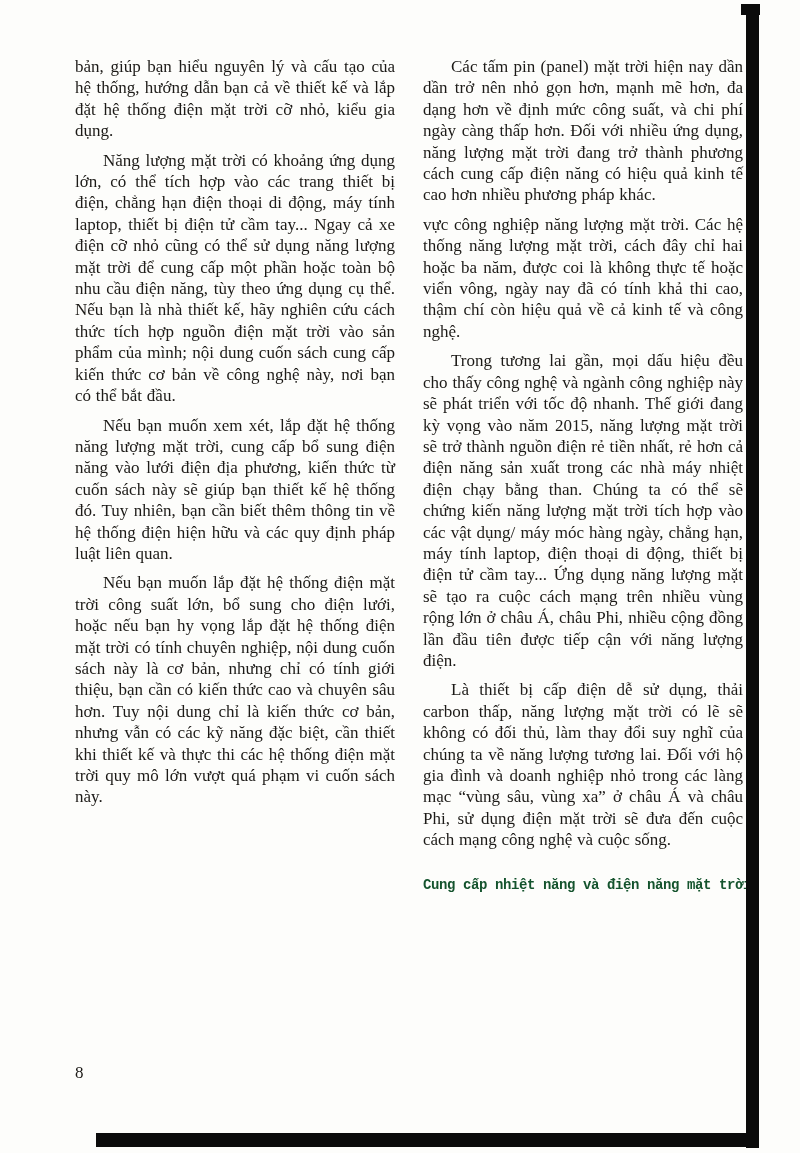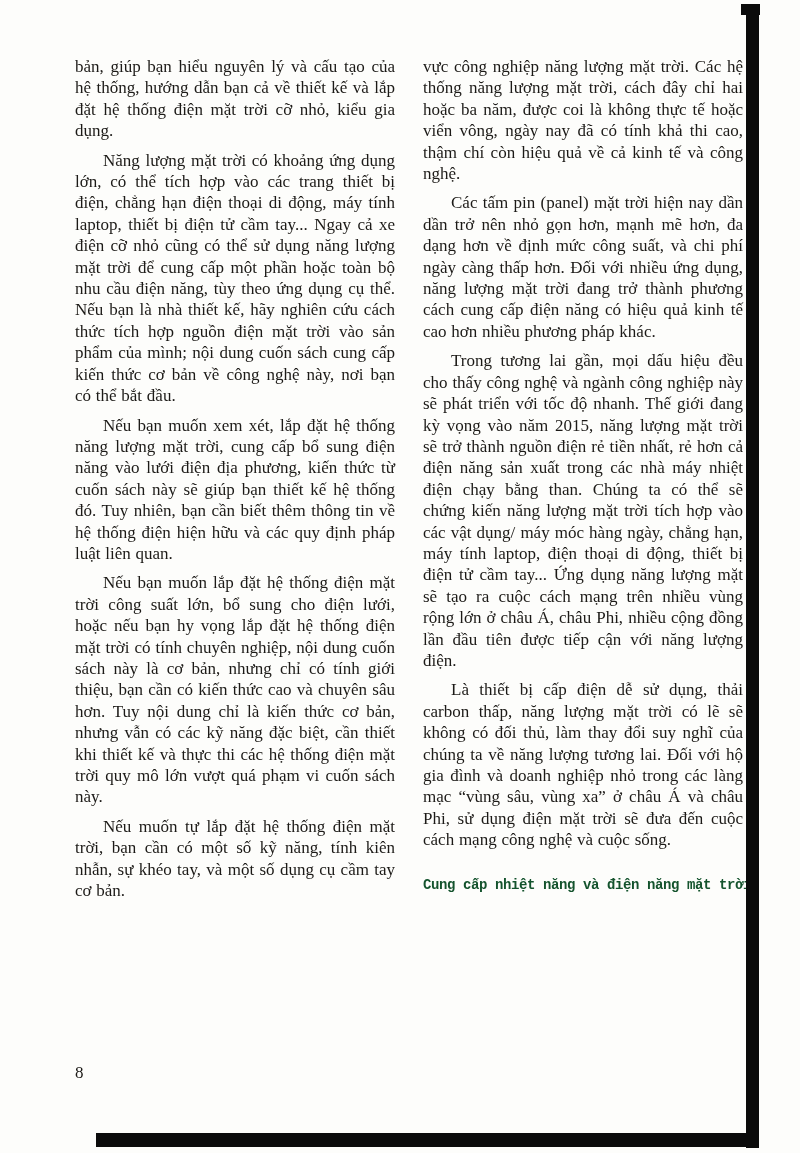--- a/index.html
+++ b/index.html
@@ -86,26 +86,25 @@
 
 <div class="page">
 
   <div class="content">
 
     <div class="column">
       <p class="para no-indent">bản, giúp bạn hiểu nguyên lý và cấu tạo của hệ thống, hướng dẫn bạn cả về thiết kế và lắp đặt hệ thống điện mặt trời cỡ nhỏ, kiểu gia dụng.</p>
       <p class="para">Năng lượng mặt trời có khoảng ứng dụng lớn, có thể tích hợp vào các trang thiết bị điện, chẳng hạn điện thoại di động, máy tính laptop, thiết bị điện tử cầm tay... Ngay cả xe điện cỡ nhỏ cũng có thể sử dụng năng lượng mặt trời để cung cấp một phần hoặc toàn bộ nhu cầu điện năng, tùy theo ứng dụng cụ thể. Nếu bạn là nhà thiết kế, hãy nghiên cứu cách thức tích hợp nguồn điện mặt trời vào sản phẩm của mình; nội dung cuốn sách cung cấp kiến thức cơ bản về công nghệ này, nơi bạn có thể bắt đầu.</p>
       <p class="para">Nếu bạn muốn xem xét, lắp đặt hệ thống năng lượng mặt trời, cung cấp bổ sung điện năng vào lưới điện địa phương, kiến thức từ cuốn sách này sẽ giúp bạn thiết kế hệ thống đó. Tuy nhiên, bạn cần biết thêm thông tin về hệ thống điện hiện hữu và các quy định pháp luật liên quan.</p>
       <p class="para">Nếu bạn muốn lắp đặt hệ thống điện mặt trời công suất lớn, bổ sung cho điện lưới, hoặc nếu bạn hy vọng lắp đặt hệ thống điện mặt trời có tính chuyên nghiệp, nội dung cuốn sách này là cơ bản, nhưng chỉ có tính giới thiệu, bạn cần có kiến thức cao và chuyên sâu hơn. Tuy nội dung chỉ là kiến thức cơ bản, nhưng vẫn có các kỹ năng đặc biệt, cần thiết khi thiết kế và thực thi các hệ thống điện mặt trời quy mô lớn vượt quá phạm vi cuốn sách này.</p>
-      <p class="para">Nếu muốn tự lắp đặt hệ thống điện mặt trời, bạn cần có một số kỹ năng, tính kiên nhẫn, sự khéo tay, và một số dụng cụ cầm tay cơ bản.</p>
     </div>
 
     <div class="column">
+      <p class="para">Các tấm pin (panel) mặt trời hiện nay dần dần trở nên nhỏ gọn hơn, mạnh mẽ hơn, đa dạng hơn về định mức công suất, và chi phí ngày càng thấp hơn. Đối với nhiều ứng dụng, năng lượng mặt trời đang trở thành phương cách cung cấp điện năng có hiệu quả kinh tế cao hơn nhiều phương pháp khác.</p>
       <p class="para no-indent">vực công nghiệp năng lượng mặt trời. Các hệ thống năng lượng mặt trời, cách đây chỉ hai hoặc ba năm, được coi là không thực tế hoặc viển vông, ngày nay đã có tính khả thi cao, thậm chí còn hiệu quả về cả kinh tế và công nghệ.</p>
-      <p class="para">Các tấm pin (panel) mặt trời hiện nay dần dần trở nên nhỏ gọn hơn, mạnh mẽ hơn, đa dạng hơn về định mức công suất, và chi phí ngày càng thấp hơn. Đối với nhiều ứng dụng, năng lượng mặt trời đang trở thành phương cách cung cấp điện năng có hiệu quả kinh tế cao hơn nhiều phương pháp khác.</p>
       <p class="para">Trong tương lai gần, mọi dấu hiệu đều cho thấy công nghệ và ngành công nghiệp này sẽ phát triển với tốc độ nhanh. Thế giới đang kỳ vọng vào năm 2015, năng lượng mặt trời sẽ trở thành nguồn điện rẻ tiền nhất, rẻ hơn cả điện năng sản xuất trong các nhà máy nhiệt điện chạy bằng than. Chúng ta có thể sẽ chứng kiến năng lượng mặt trời tích hợp vào các vật dụng/ máy móc hàng ngày, chẳng hạn, máy tính laptop, điện thoại di động, thiết bị điện tử cầm tay... Ứng dụng năng lượng mặt sẽ tạo ra cuộc cách mạng trên nhiều vùng rộng lớn ở châu Á, châu Phi, nhiều cộng đồng lần đầu tiên được tiếp cận với năng lượng điện.</p>
       <p class="para">Là thiết bị cấp điện dễ sử dụng, thải carbon thấp, năng lượng mặt trời có lẽ sẽ không có đối thủ, làm thay đổi suy nghĩ của chúng ta về năng lượng tương lai. Đối với hộ gia đình và doanh nghiệp nhỏ trong các làng mạc “vùng sâu, vùng xa” ở châu Á và châu Phi, sử dụng điện mặt trời sẽ đưa đến cuộc cách mạng công nghệ và cuộc sống.</p>
       <h2 class="section-heading">Cung cấp nhiệt năng và điện năng mặt trời</h2>
     </div>
 
   </div>
 
   <div class="page-number">8</div>
 
   <div class="scan-mark-top-right"></div>

